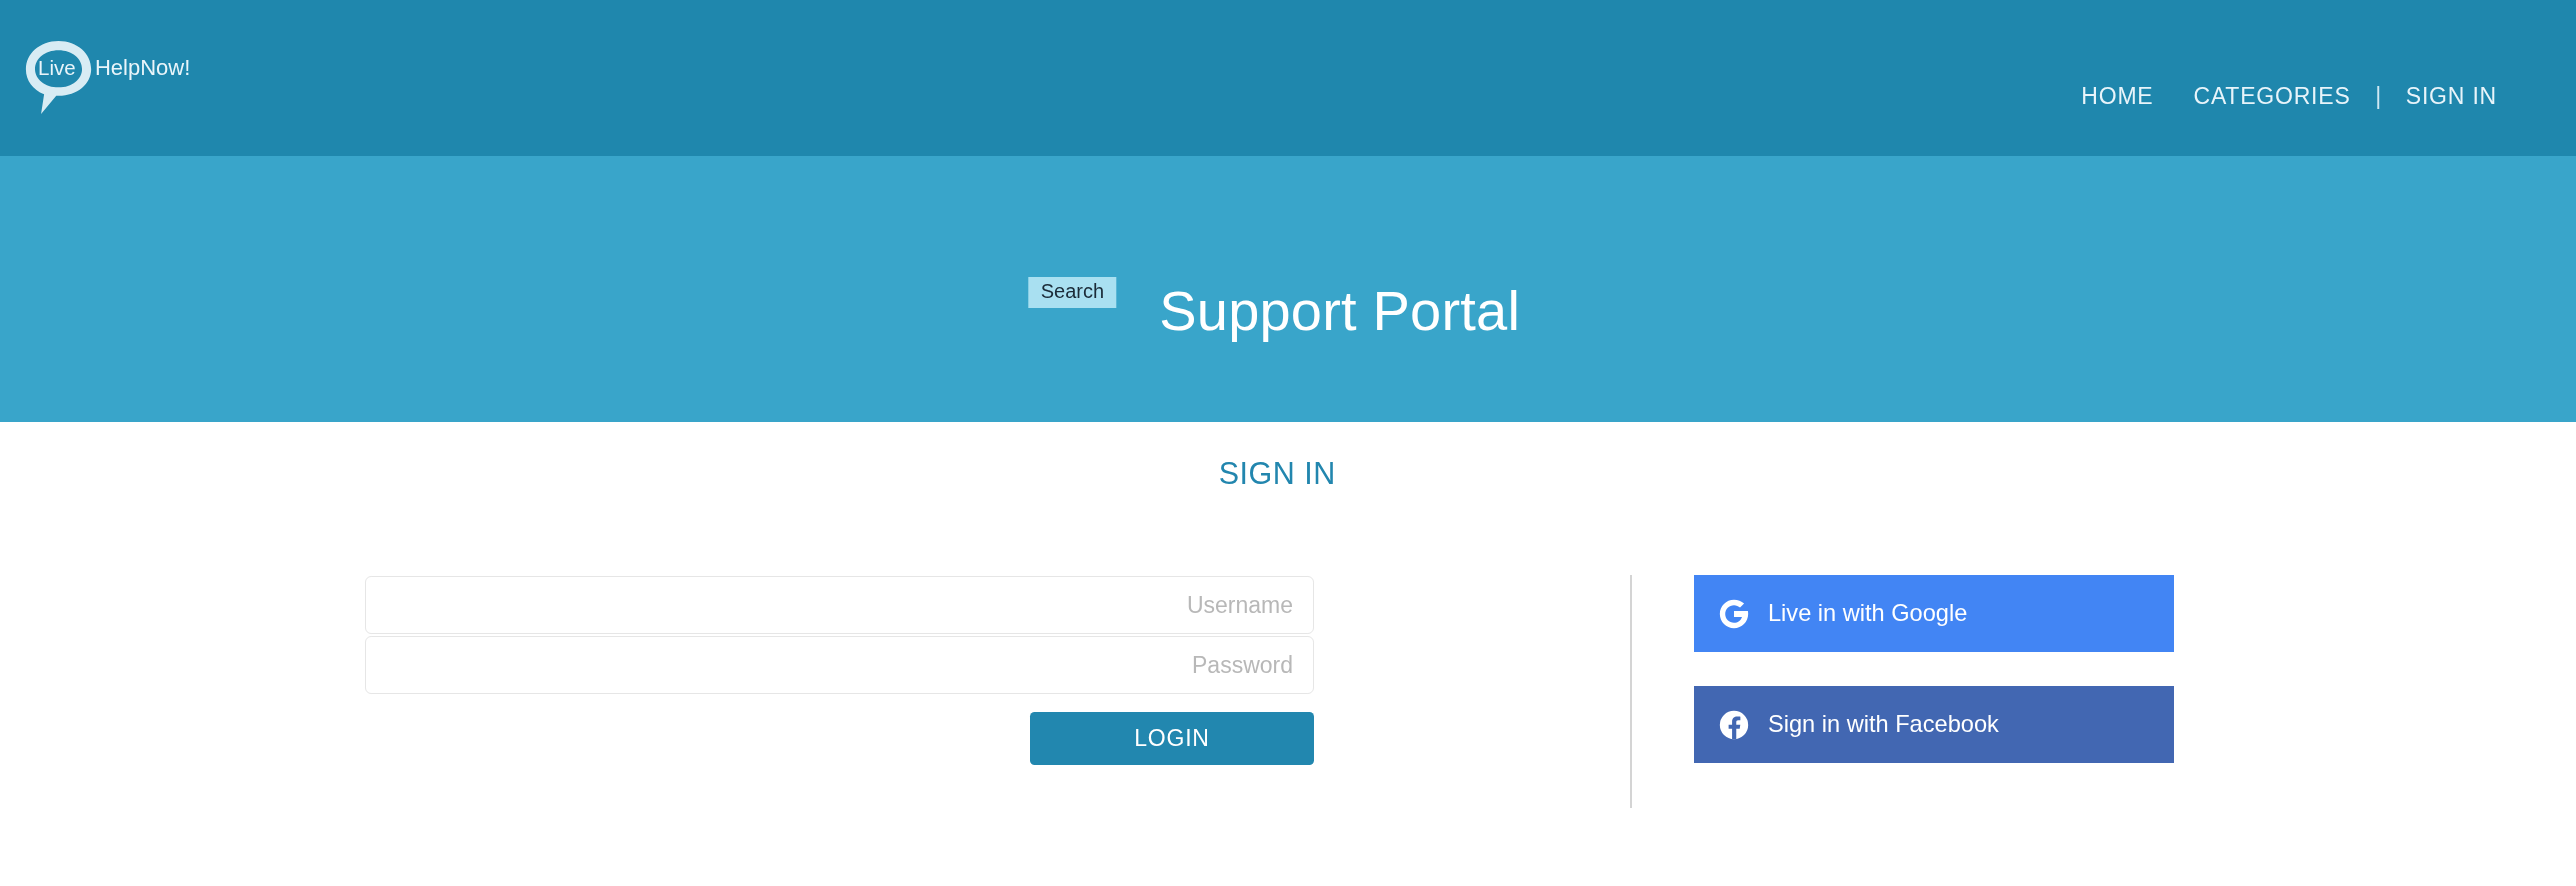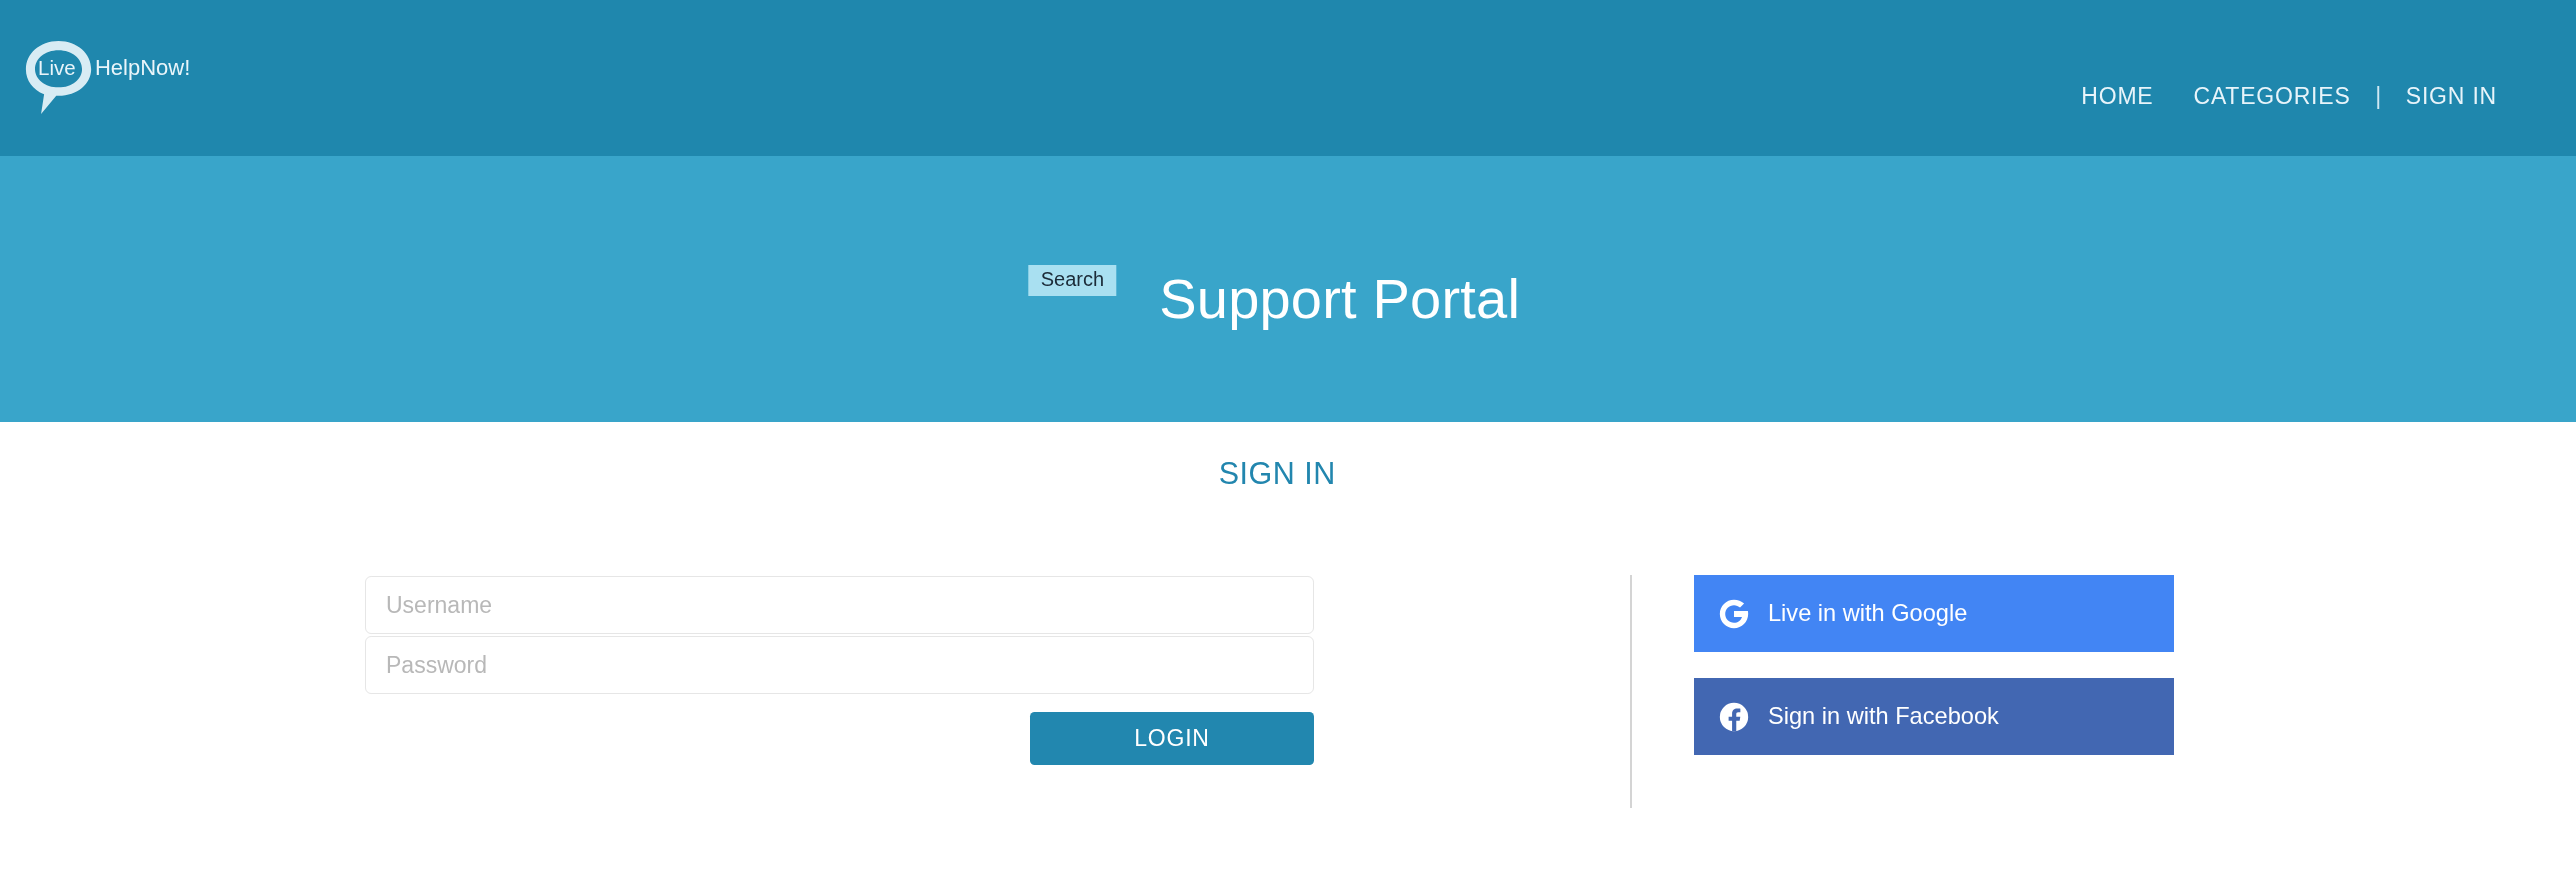--- a/index.html
+++ b/index.html
@@ -74,21 +74,21 @@
   .hero {
     position: absolute;
     left: 0; top: 156px;
     width: 2576px;
     height: 266px;
     background: #39a5ca;
   }
 
   .hero-inner {
     position: absolute;
-    left: 0; top: 0;
+    left: 0; top: 12px;
     width: 2576px;
     height: 284px;
     display: flex;
     align-items: center;
     justify-content: center;
   }
 
   .hero-row {
     display: flex;
     align-items: center;
@@ -151,20 +151,21 @@
     width: 949px;
     height: 58px;
     border: 1.5px solid #e6e6e6;
     border-radius: 6.1px;
     background: #ffffff;
     font-family: "Liberation Sans", sans-serif;
     font-size: 23px;
     color: #333333;
     padding: 0 20px;
     outline: none;
+    text-align: right;
   }
 
   .field::placeholder { color: #b8b8b8; }
 
   .field + .field { margin-top: 2px; }
 
   .login-row {
     margin-top: 18.3px;
     display: flex;
     justify-content: flex-end;
@@ -209,21 +210,21 @@
     border: none;
     padding: 0 0 0 23px;
     color: #ffffff;
     font-family: "Liberation Sans", sans-serif;
     font-size: 23.6px;
     font-weight: 400;
     text-align: left;
     cursor: pointer;
   }
 
-  .social-btn + .social-btn { margin-top: 26px; }
+  .social-btn + .social-btn { margin-top: 34px; }
 
   .social-google   { background: #4285f4; }
   .social-facebook { background: #4267b2; }
 
   .social-icon {
     width: 34px;
     height: 34px;
     flex: 0 0 34px;
     margin-right: 17px;
     display: block;

